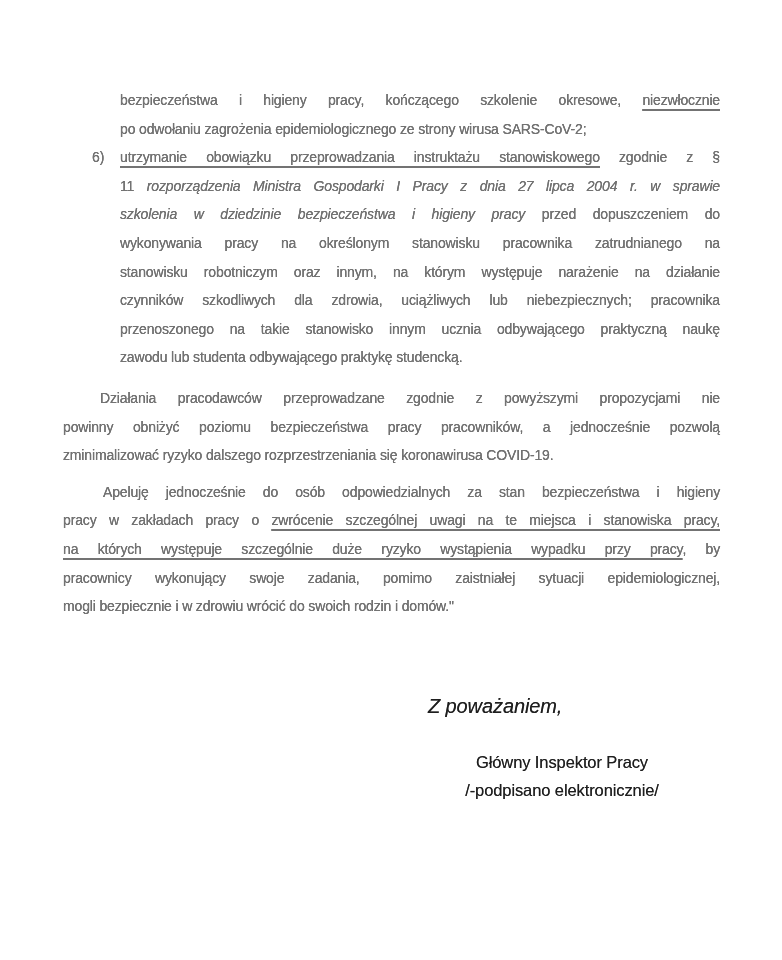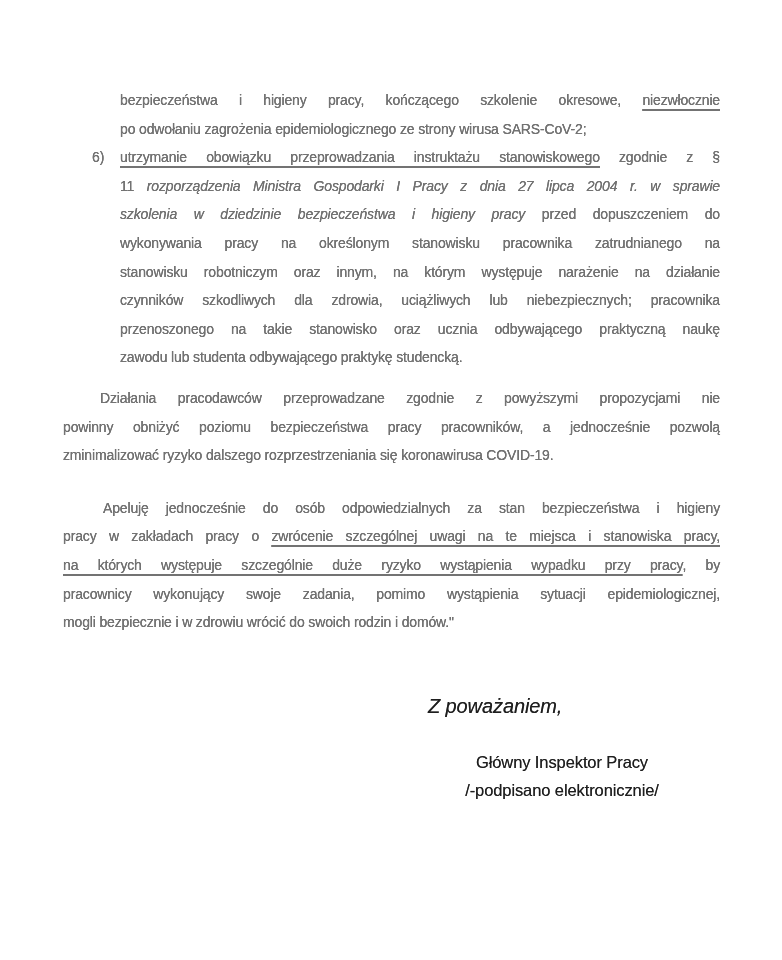--- a/index.html
+++ b/index.html
@@ -34,21 +34,21 @@
   .ll { text-align-last: left; }
   .listblock { position: relative; margin-left: 57px; }
   .marker {
     position: absolute;
     left: -28px;
     top: 0;
   }
   .indent1 { text-indent: 37px; }
   .indent2 { text-indent: 40px; }
   .gap-sm { margin-top: 12px; }
-  .gap-md { margin-top: 24px; }
+  .gap-md { margin-top: 8px; }
   .u {
     text-decoration: underline;
     text-decoration-thickness: 1.8px;
     text-underline-offset: 4px;
   }
   .it { font-style: italic; }
   .closing {
     position: absolute;
     left: 428px;
     top: 692px;
@@ -81,35 +81,35 @@
 
       <div class="line jl"><span>bezpieczeństwa i higieny pracy, kończącego szkolenie okresowe, </span><span class="u">niezwłocznie</span></div>
       <div class="line ll">po odwołaniu zagrożenia epidemiologicznego ze strony wirusa SARS-CoV-2;</div>
 
       <div class="line jl"><span class="marker">6)</span><span class="u">utrzymanie obowiązku przeprowadzania instruktażu stanowiskowego</span><span> zgodnie z §</span></div>
       <div class="line jl"><span>11 </span><span class="it">rozporządzenia Ministra Gospodarki I Pracy z dnia 27 lipca 2004 r. w sprawie</span></div>
       <div class="line jl"><span class="it">szkolenia w dziedzinie bezpieczeństwa i higieny pracy</span><span> przed dopuszczeniem do</span></div>
       <div class="line jl">wykonywania pracy na określonym stanowisku pracownika zatrudnianego na</div>
       <div class="line jl">stanowisku robotniczym oraz innym, na którym występuje narażenie na działanie</div>
       <div class="line jl">czynników szkodliwych dla zdrowia, uciążliwych lub niebezpiecznych; pracownika</div>
-      <div class="line jl">przenoszonego na takie stanowisko oraz ucznia odbywającego praktyczną naukę</div>
+      <div class="line jl">przenoszonego na takie stanowisko innym ucznia odbywającego praktyczną naukę</div>
       <div class="line ll">zawodu lub studenta odbywającego praktykę studencką.</div>
     </div>
 
     <div class="gap-sm">
       <div class="line jl indent1">Działania pracodawców przeprowadzane zgodnie z powyższymi propozycjami nie</div>
       <div class="line jl">powinny obniżyć poziomu bezpieczeństwa pracy pracowników, a jednocześnie pozwolą</div>
       <div class="line ll">zminimalizować ryzyko dalszego rozprzestrzeniania się koronawirusa COVID-19.</div>
     </div>
 
     <div class="gap-md">
       <div class="line jl indent2">Apeluję jednocześnie do osób odpowiedzialnych za stan bezpieczeństwa i higieny</div>
       <div class="line jl"><span>pracy w zakładach pracy o </span><span class="u">zwrócenie szczególnej uwagi na te miejsca i stanowiska pracy,</span></div>
       <div class="line jl"><span class="u">na których występuje szczególnie duże ryzyko wystąpienia wypadku przy pracy</span><span>, by</span></div>
-      <div class="line jl">pracownicy wykonujący swoje zadania, pomimo wystąpienia sytuacji epidemiologicznej,</div>
+      <div class="line jl">pracownicy wykonujący swoje zadania, pomimo zaistniałej sytuacji epidemiologicznej,</div>
       <div class="line ll">mogli bezpiecznie i w zdrowiu wrócić do swoich rodzin i domów."</div>
     </div>
 
   </div>
 
   <div class="closing">Z poważaniem,</div>
 
   <div class="signature">
     <div>Główny Inspektor Pracy</div>
     <div>/-podpisano elektronicznie/</div>

